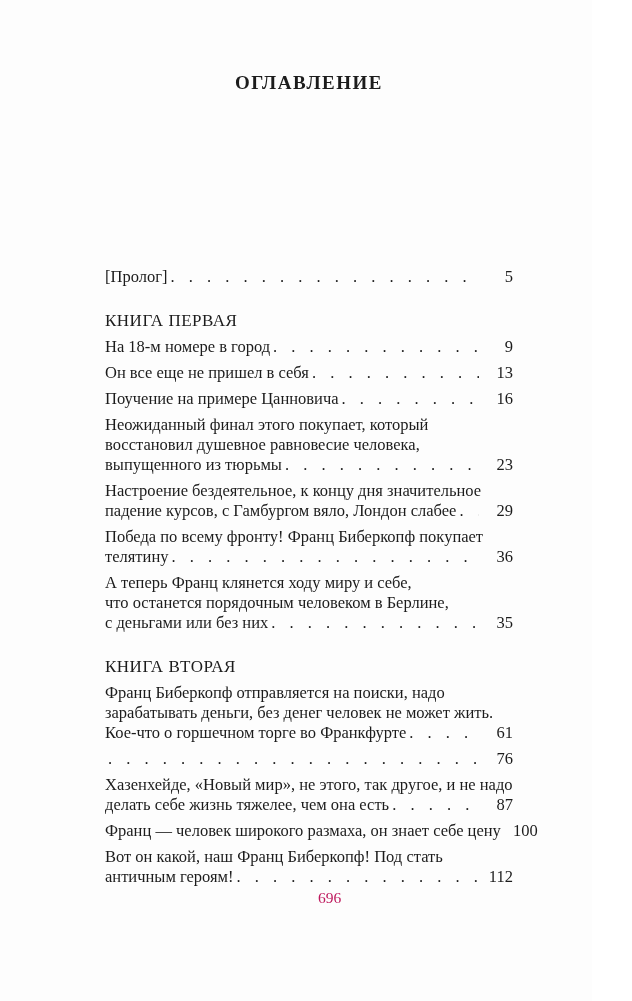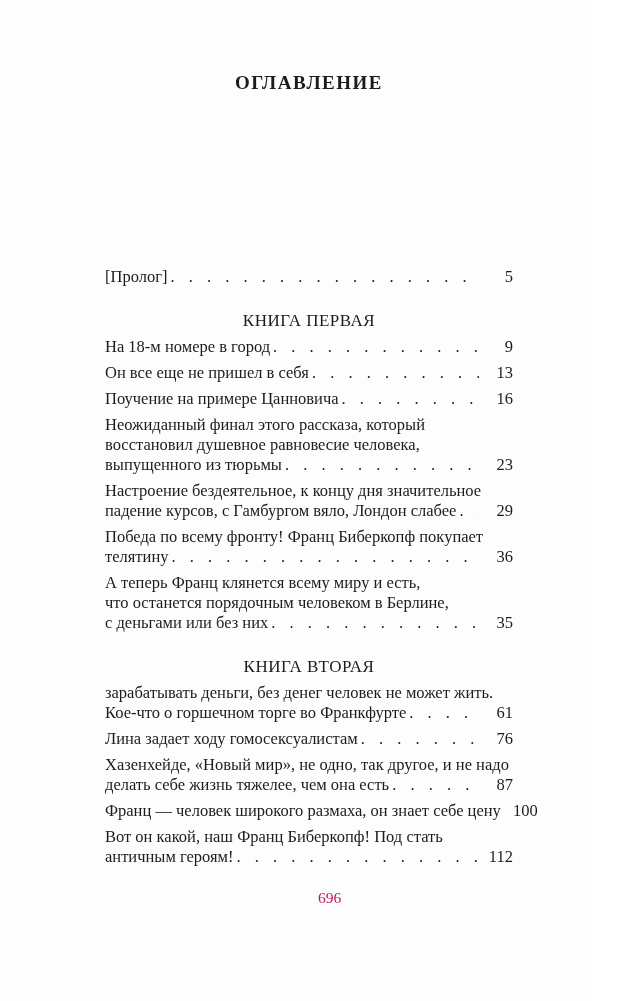--- a/index.html
+++ b/index.html
@@ -46,21 +46,21 @@
     flex: 0 0 auto;
     min-width: 26px;
     margin-left: 8px;
     text-align: right;
   }
   .book-heading {
     font-size: 17px;
     font-weight: normal;
     line-height: 20px;
     letter-spacing: 0.5px;
-    text-align: center;
+    text-align: left;
     margin: 24px 0 6px 0;
   }
   .footer {
     position: absolute;
     top: 889px;
     left: 105px;
     width: 449px;
     text-align: center;
     font-size: 15.5px;
     color: #be185d;
@@ -95,21 +95,21 @@
         </div>
       </div>
       <div class="entry">
         <div class="eline last">
           <span class="etext">Поучение на примере Цанновича</span>
           <span class="leader">. . . . . . . . . . . . . . . . . . . . . . . . . . . . . . . . . . . . . . . . . . . . . . . . . . . . . . . . . . . . . . . . . . . . . . . . . . . . . . . . </span>
           <span class="pagenum">16</span>
         </div>
       </div>
       <div class="entry">
-        <div class="eline">Неожиданный финал этого рассказа, который</div>
+        <div class="eline">Неожиданный финал этого покупает, который</div>
         <div class="eline">восстановил душевное равновесие человека,</div>
         <div class="eline last">
           <span class="etext">выпущенного из тюрьмы</span>
           <span class="leader">. . . . . . . . . . . . . . . . . . . . . . . . . . . . . . . . . . . . . . . . . . . . . . . . . . . . . . . . . . . . . . . . . . . . . . . . . . . . . . . . </span>
           <span class="pagenum">23</span>
         </div>
       </div>
       <div class="entry">
         <div class="eline">Настроение бездеятельное, к концу дня значительное</div>
         <div class="eline last">
@@ -120,46 +120,46 @@
       </div>
       <div class="entry">
         <div class="eline">Победа по всему фронту! Франц Биберкопф покупает</div>
         <div class="eline last">
           <span class="etext">телятину</span>
           <span class="leader">. . . . . . . . . . . . . . . . . . . . . . . . . . . . . . . . . . . . . . . . . . . . . . . . . . . . . . . . . . . . . . . . . . . . . . . . . . . . . . . . </span>
           <span class="pagenum">36</span>
         </div>
       </div>
       <div class="entry">
-        <div class="eline">А теперь Франц клянется всему миру и есть,</div>
+        <div class="eline">А теперь Франц клянется ходу миру и себе,</div>
         <div class="eline">что останется порядочным человеком в Берлине,</div>
         <div class="eline last">
           <span class="etext">с деньгами или без них</span>
           <span class="leader">. . . . . . . . . . . . . . . . . . . . . . . . . . . . . . . . . . . . . . . . . . . . . . . . . . . . . . . . . . . . . . . . . . . . . . . . . . . . . . . . </span>
           <span class="pagenum">35</span>
         </div>
       </div>
       <div class="book-heading">КНИГА ВТОРАЯ</div>
       <div class="entry">
+        <div class="eline">Франц Биберкопф отправляется на поиски, надо</div>
         <div class="eline">зарабатывать деньги, без денег человек не может жить.</div>
         <div class="eline last">
           <span class="etext">Кое-что о горшечном торге во Франкфурте</span>
           <span class="leader">. . . . . . . . . . . . . . . . . . . . . . . . . . . . . . . . . . . . . . . . . . . . . . . . . . . . . . . . . . . . . . . . . . . . . . . . . . . . . . . . </span>
           <span class="pagenum">61</span>
         </div>
       </div>
       <div class="entry">
         <div class="eline last">
-          <span class="etext">Лина задает ходу гомосексуалистам</span>
           <span class="leader">. . . . . . . . . . . . . . . . . . . . . . . . . . . . . . . . . . . . . . . . . . . . . . . . . . . . . . . . . . . . . . . . . . . . . . . . . . . . . . . . </span>
           <span class="pagenum">76</span>
         </div>
       </div>
       <div class="entry">
-        <div class="eline">Хазенхейде, «Новый мир», не одно, так другое, и не надо</div>
+        <div class="eline">Хазенхейде, «Новый мир», не этого, так другое, и не надо</div>
         <div class="eline last">
           <span class="etext">делать себе жизнь тяжелее, чем она есть</span>
           <span class="leader">. . . . . . . . . . . . . . . . . . . . . . . . . . . . . . . . . . . . . . . . . . . . . . . . . . . . . . . . . . . . . . . . . . . . . . . . . . . . . . . . </span>
           <span class="pagenum">87</span>
         </div>
       </div>
       <div class="entry">
         <div class="eline last">
           <span class="etext">Франц — человек широкого размаха, он знает себе цену</span>
           <span class="leader">. . . . . . . . . . . . . . . . . . . . . . . . . . . . . . . . . . . . . . . . . . . . . . . . . . . . . . . . . . . . . . . . . . . . . . . . . . . . . . . . </span>

